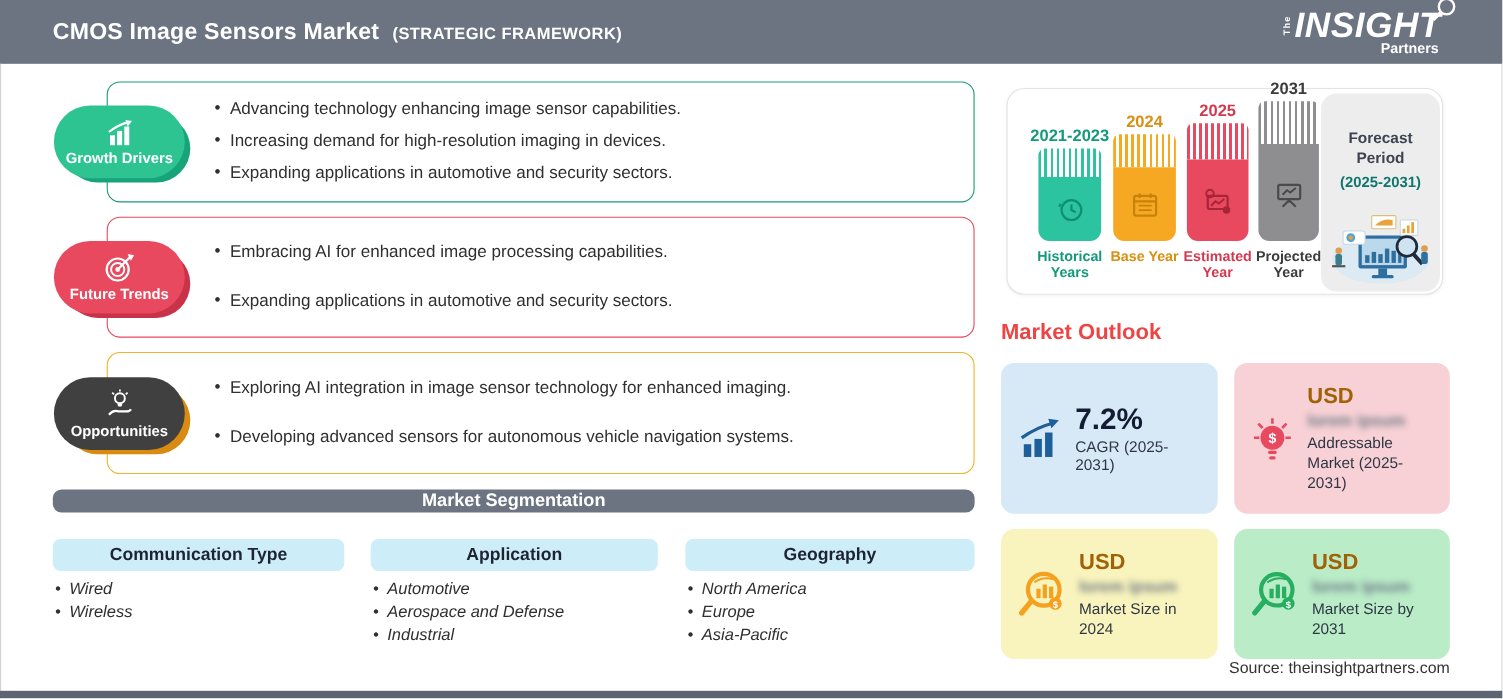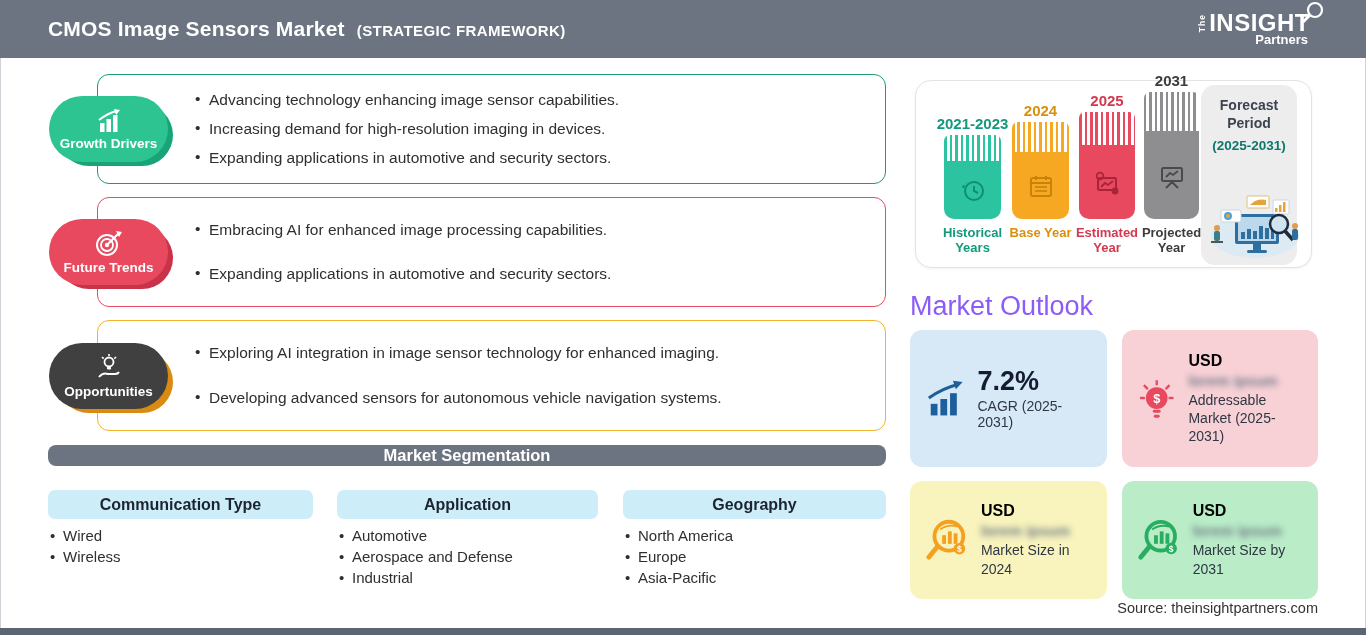--- a/index.html
+++ b/index.html
@@ -9,21 +9,21 @@
   .frame { position:absolute; top:58px; bottom:0; left:0; right:0; border-left:1px solid #cfd2d6; border-right:1px solid #cfd2d6; pointer-events:none; }
 
   
   .header { position:absolute; top:0; left:0; width:1366px; height:58px; background:#6b7480; display:flex; align-items:center; justify-content:space-between; padding:0 56px 0 48px; }
   .title-wrap { display:flex; align-items:baseline; gap:12px; color:#fff; }
   .title { font-size:21px; font-weight:bold; letter-spacing:.2px; }
   .subtitle { font-size:15px; font-weight:600; letter-spacing:.4px; }
   .logo { color:#fff; position:relative; }
   .logo-top { display:flex; align-items:center; position:relative; }
   .logo-the { writing-mode:vertical-rl; transform:rotate(180deg); font-size:8.5px; font-weight:bold; letter-spacing:1px; margin-right:2px; }
-  .logo-insight { font-size:24px; font-weight:bold; letter-spacing:.5px; line-height:1; }
+  .logo-insight { font-size:32px; font-weight:bold; letter-spacing:.5px; line-height:1;font-style:italic; }
   .logo-glass { position:absolute; right:-16px; top:-10px; }
   .logo-partners { font-size:13px; font-weight:bold; text-align:right; margin-top:-3px; padding-right:2px; }
 
   
   .box { position:absolute; left:97px; width:789px; border-radius:12px; background:#fff; }
   .box-drivers { top:74px; height:110px; border:1.6px solid #1b9a77; }
   .box-trends  { top:197px; height:110px; border:1.6px solid #e84a5f; }
   .box-opps    { top:320px; height:111px; border:1.6px solid #f2b22b; }
   .bullets { position:absolute; inset:0; padding:10px 18px 10px 95px; display:flex; flex-direction:column; justify-content:space-around; list-style:none; }
   .bullets li { font-size:15.5px; color:#2f2f2f; position:relative; padding-left:16px; }
@@ -31,53 +31,53 @@
   .badge { position:absolute; left:-49px; top:50%; transform:translateY(-50%); width:119px; height:66px; border-radius:34px; color:#fff; display:flex; flex-direction:column; align-items:center; justify-content:center; gap:1px; z-index:2; }
   .badge .blabel { font-size:13.5px; font-weight:bold; white-space:nowrap; }
   .badge-drivers { background:#2ec492; box-shadow:7px 6px 0 -2px #17a478; }
   .badge-trends  { background:#e8495e; box-shadow:7px 6px 0 -2px #c93349; }
   .badge-opps    { background:#404040; box-shadow:7px 6px 0 -2px #d98a10; }
 
   
   .seg-title-bar { position:absolute; left:48px; top:445px; width:838px; height:21px; background:#6b7480; border-radius:8px; color:#fff; font-weight:bold; font-size:16.5px; display:flex; align-items:center; justify-content:center; }
   .seg-header { position:absolute; top:490px; height:29px; background:#cdeef9; border-radius:7px; display:flex; align-items:center; justify-content:center; font-weight:bold; font-size:16px; color:#1d2430; }
   .sh1 { left:48px; width:265px; } .sh2 { left:337px; width:261px; } .sh3 { left:623px; width:263px; }
-  .seg-list { position:absolute; top:525px; list-style:none; }
+  .seg-list { position:absolute; top:525px; list-style:none;font-style:italic; }
   .sl1 { left:48px; } .sl2 { left:337px; } .sl3 { left:623px; }
   .seg-list li { font-size:15px; color:#2f2f2f; position:relative; padding-left:15px; line-height:21px; }
   .seg-list li::before { content:"•"; position:absolute; left:2px; color:#2f2f2f; }
 
   
   .chart-card { position:absolute; left:915px; top:80px; width:397px; height:188px; border:1px solid #e3e3e3; border-radius:16px; background:#fff; box-shadow:0 1px 3px rgba(0,0,0,.05); }
   .bar { position:absolute; bottom:48px;margin-left:11px; }
   .b1 { left:17px;  width:57px; height:84px;  --c:#2cc3a0; --lc:#14997c; }
   .b2 { left:85px;  width:57px; height:97px;  --c:#f7a822; --lc:#d98f0f; }
   .b3 { left:152px; width:56px; height:107px; --c:#e9495f; --lc:#d2394f; }
   .b4 { left:217px; width:55px; height:127px; --c:#8e8e90; --lc:#3c3c3c; }
   .bar-year { position:absolute; bottom:100%; left:-20%; width:140%; margin-bottom:3px; text-align:center; font-weight:bold; font-size:15px; color:var(--lc); white-space:nowrap; }
   .bar-stripes { height:31%; border-radius:6px 6px 0 0; background:repeating-linear-gradient(90deg, var(--c) 0 2.5px, #ffffff 2.5px 5.5px); }
   .bar-solid { height:69%; background:var(--c); border-radius:0 0 10px 10px; position:relative; }
   .bar-icon { position:absolute; left:50%; top:52%; transform:translate(-50%,-50%); }
   .bar-caption { position:absolute; top:100%; left:-22%; width:144%; margin-top:6px; text-align:center; font-weight:bold; font-size:13px; line-height:1.18; color:var(--lc); }
-  .forecast { position:absolute; left:285px; top:4px; width:96px; height:180px; background:#ededed; border-radius:14px; padding-top:12px; text-align:center; }
+  .forecast { position:absolute; left:285px; top:4px; width:108px; height:180px; background:#ededed; border-radius:14px; padding-top:32px; text-align:center; }
   .f-title { font-weight:bold; font-size:14px; color:#3d4450; line-height:1.25; width:76px; margin:0 auto; }
   .f-range { font-weight:bold; font-size:13.5px; color:#0f766e; margin-top:6px; }
   .f-illus { position:absolute; bottom:5px; left:4px; }
 
   
-  .outlook-title { position:absolute; left:910px; top:291px; font-size:27px; font-weight:normal; color:#8b5cf6; }
+  .outlook-title { position:absolute; left:910px; top:291px; font-size:20px; font-weight:bold; color:#ef4444; }
   .card { position:absolute; border-radius:12px; display:flex; align-items:center; padding:0 13px; gap:10px; }
   .c1 { left:910px;  top:330px; width:197px; height:137px; background:#d7e9f6; }
   .c2 { left:1122px; top:330px; width:196px; height:137px; background:#f8d1d6; }
   .c3 { left:910px;  top:481px; width:197px; height:118px; background:#f9f4bd; }
   .c4 { left:1122px; top:481px; width:196px; height:118px; background:#b9ecc7; }
   .card .txt { display:flex; flex-direction:column; gap:2px; }
   .cagr-value { font-size:27px; font-weight:bold; color:#141c33; line-height:1.1; }
   .cagr-label { font-size:14px; color:#2f3744; }
-  .usd { font-weight:bold; font-size:16px; color:#000000; }
+  .usd { font-weight:bold; font-size:20px; color:#a16207; }
   .blurred { font-weight:bold; font-size:15px; color:#6f7a86; filter:blur(3px); }
   .clabel { font-size:14px; color:#2f3744; line-height:1.3; max-width:118px; }
   .source { position:absolute; right:48px; top:600px; font-size:14.5px; color:#333; }
 
   .bottom-bar { position:absolute; left:0; right:0; bottom:0; height:7px; background:#5d6572; }
 </style>
 </head>
 <body>
 
 <div class="canvas">

